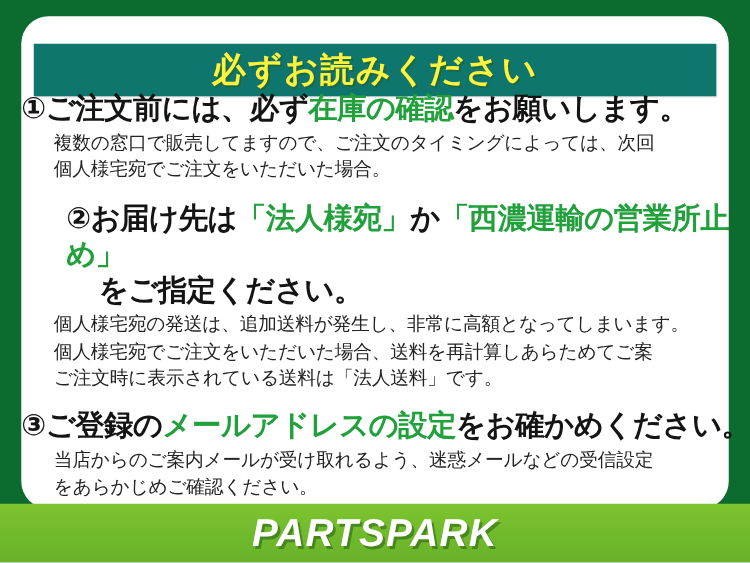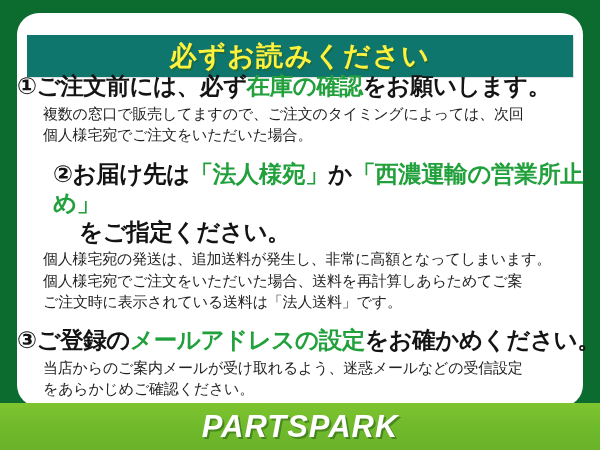--- a/index.html
+++ b/index.html
@@ -88,21 +88,20 @@
     display: inline-block;
   }
 
   .item-sub {
     font-size: 15px;
     color: #232323;
     line-height: 1.42;
     margin-left: 26px;
     margin-top: 3px;
     letter-spacing: -0.2px;
-    font-family: Liberation Serif, serif;
   }
   .item-sub div {
     white-space: nowrap;
   }
 
   
   #item-1 { margin-top: 0; }
   #item-2 { margin-top: 14px; }
   #item-3 { margin-top: 13px; }
 

